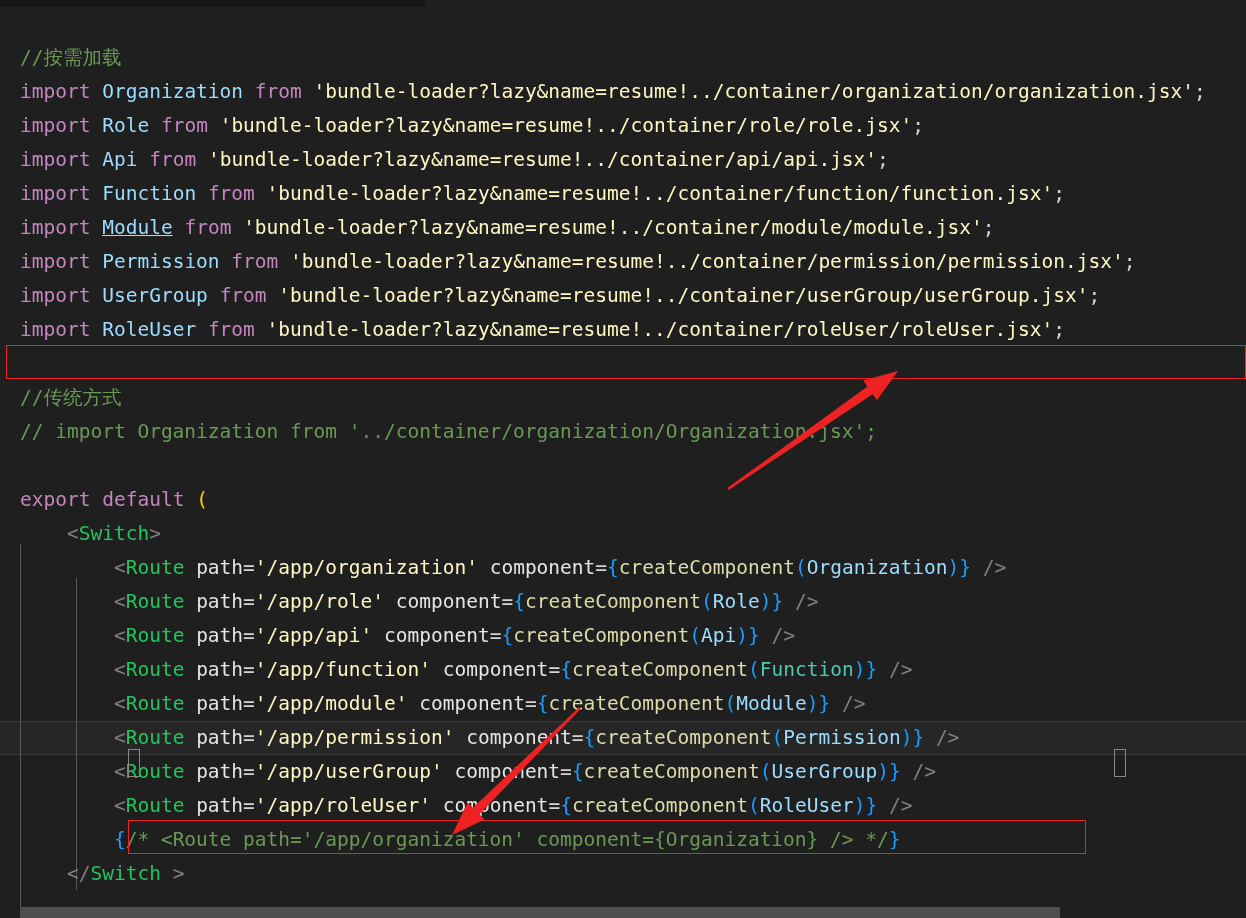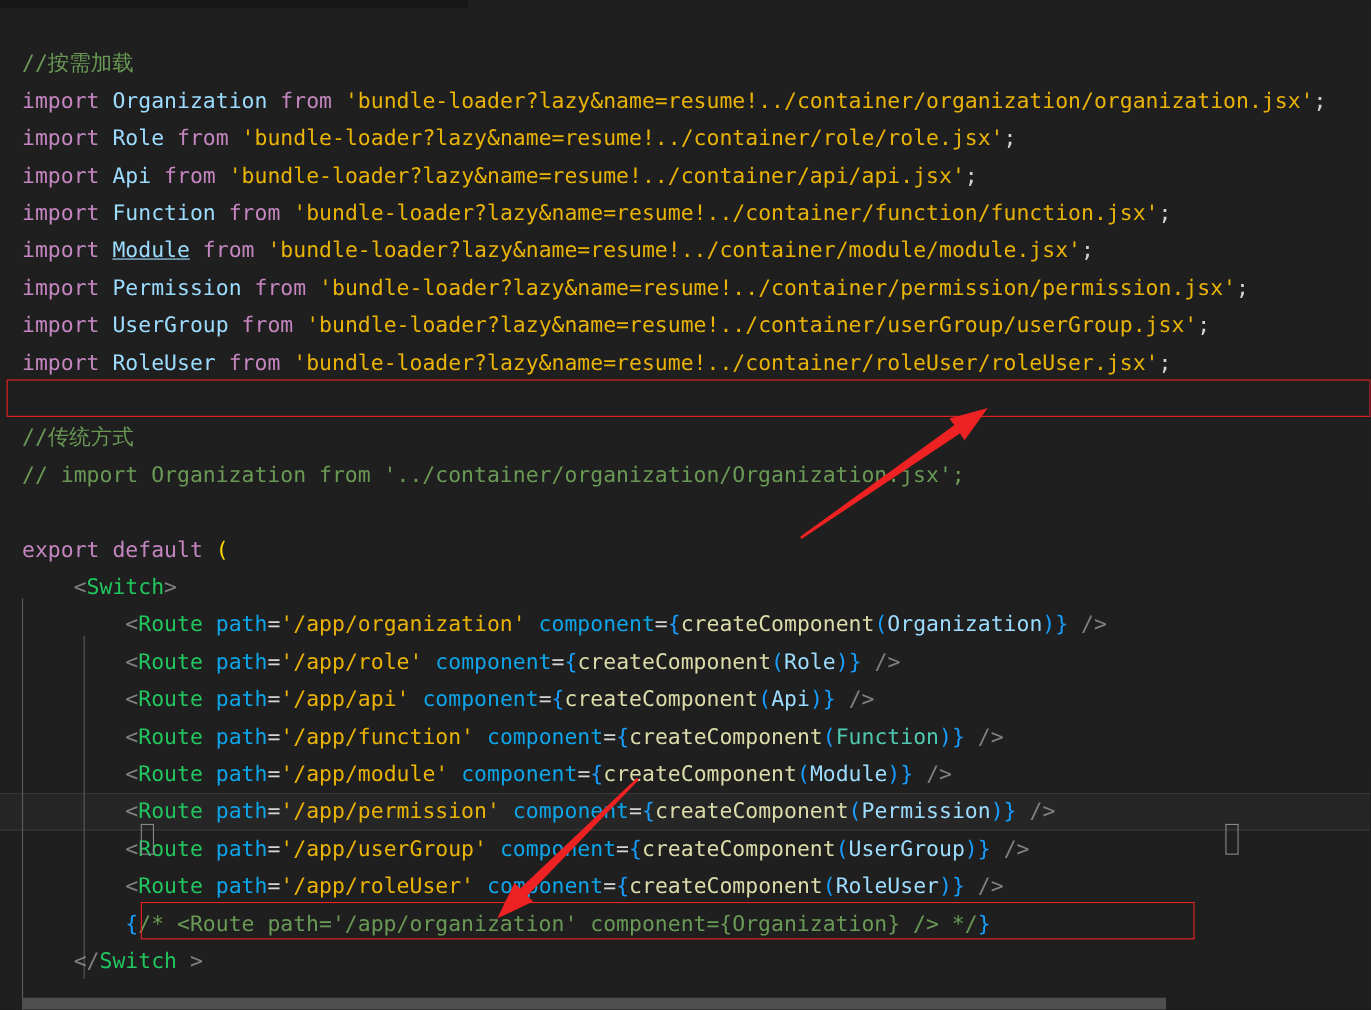--- a/index.html
+++ b/index.html
@@ -80,28 +80,28 @@
     position: absolute;
     width: 1px;
     background: #5a5a5a;
     z-index: 2;
   }
 
   
   .kw    { color: #c586c0; text-align: center; }          
   .ident { color: #9cdcfe; }          
   .ident2{ color: #4ec9b0; }          
-  .str   { color: #eab308; }          
+  .str   { color: #fef9c3; }          
   .cmt   { color: #6a9955; }          
   .punc  { color: #d4d4d4; }          
   .br1   { color: #ffd700; }          
   .br3   { color: #179fff; }          
   .tag   { color: #22c55e; }          
   .tagbr { color: #808080; }          
-  .attr  { color: #0ea5e9; text-align: center; }          
+  .attr  { color: #e5e5e5; text-align: center; }          
   .fn    { color: #dcdcaa; }          
   .eq    { color: #d4d4d4; }
   .under { text-decoration: underline; }
 
   
   .bracket-box {
     position: absolute;
     border: 1px solid #888888;
     box-sizing: border-box;
     z-index: 4;

